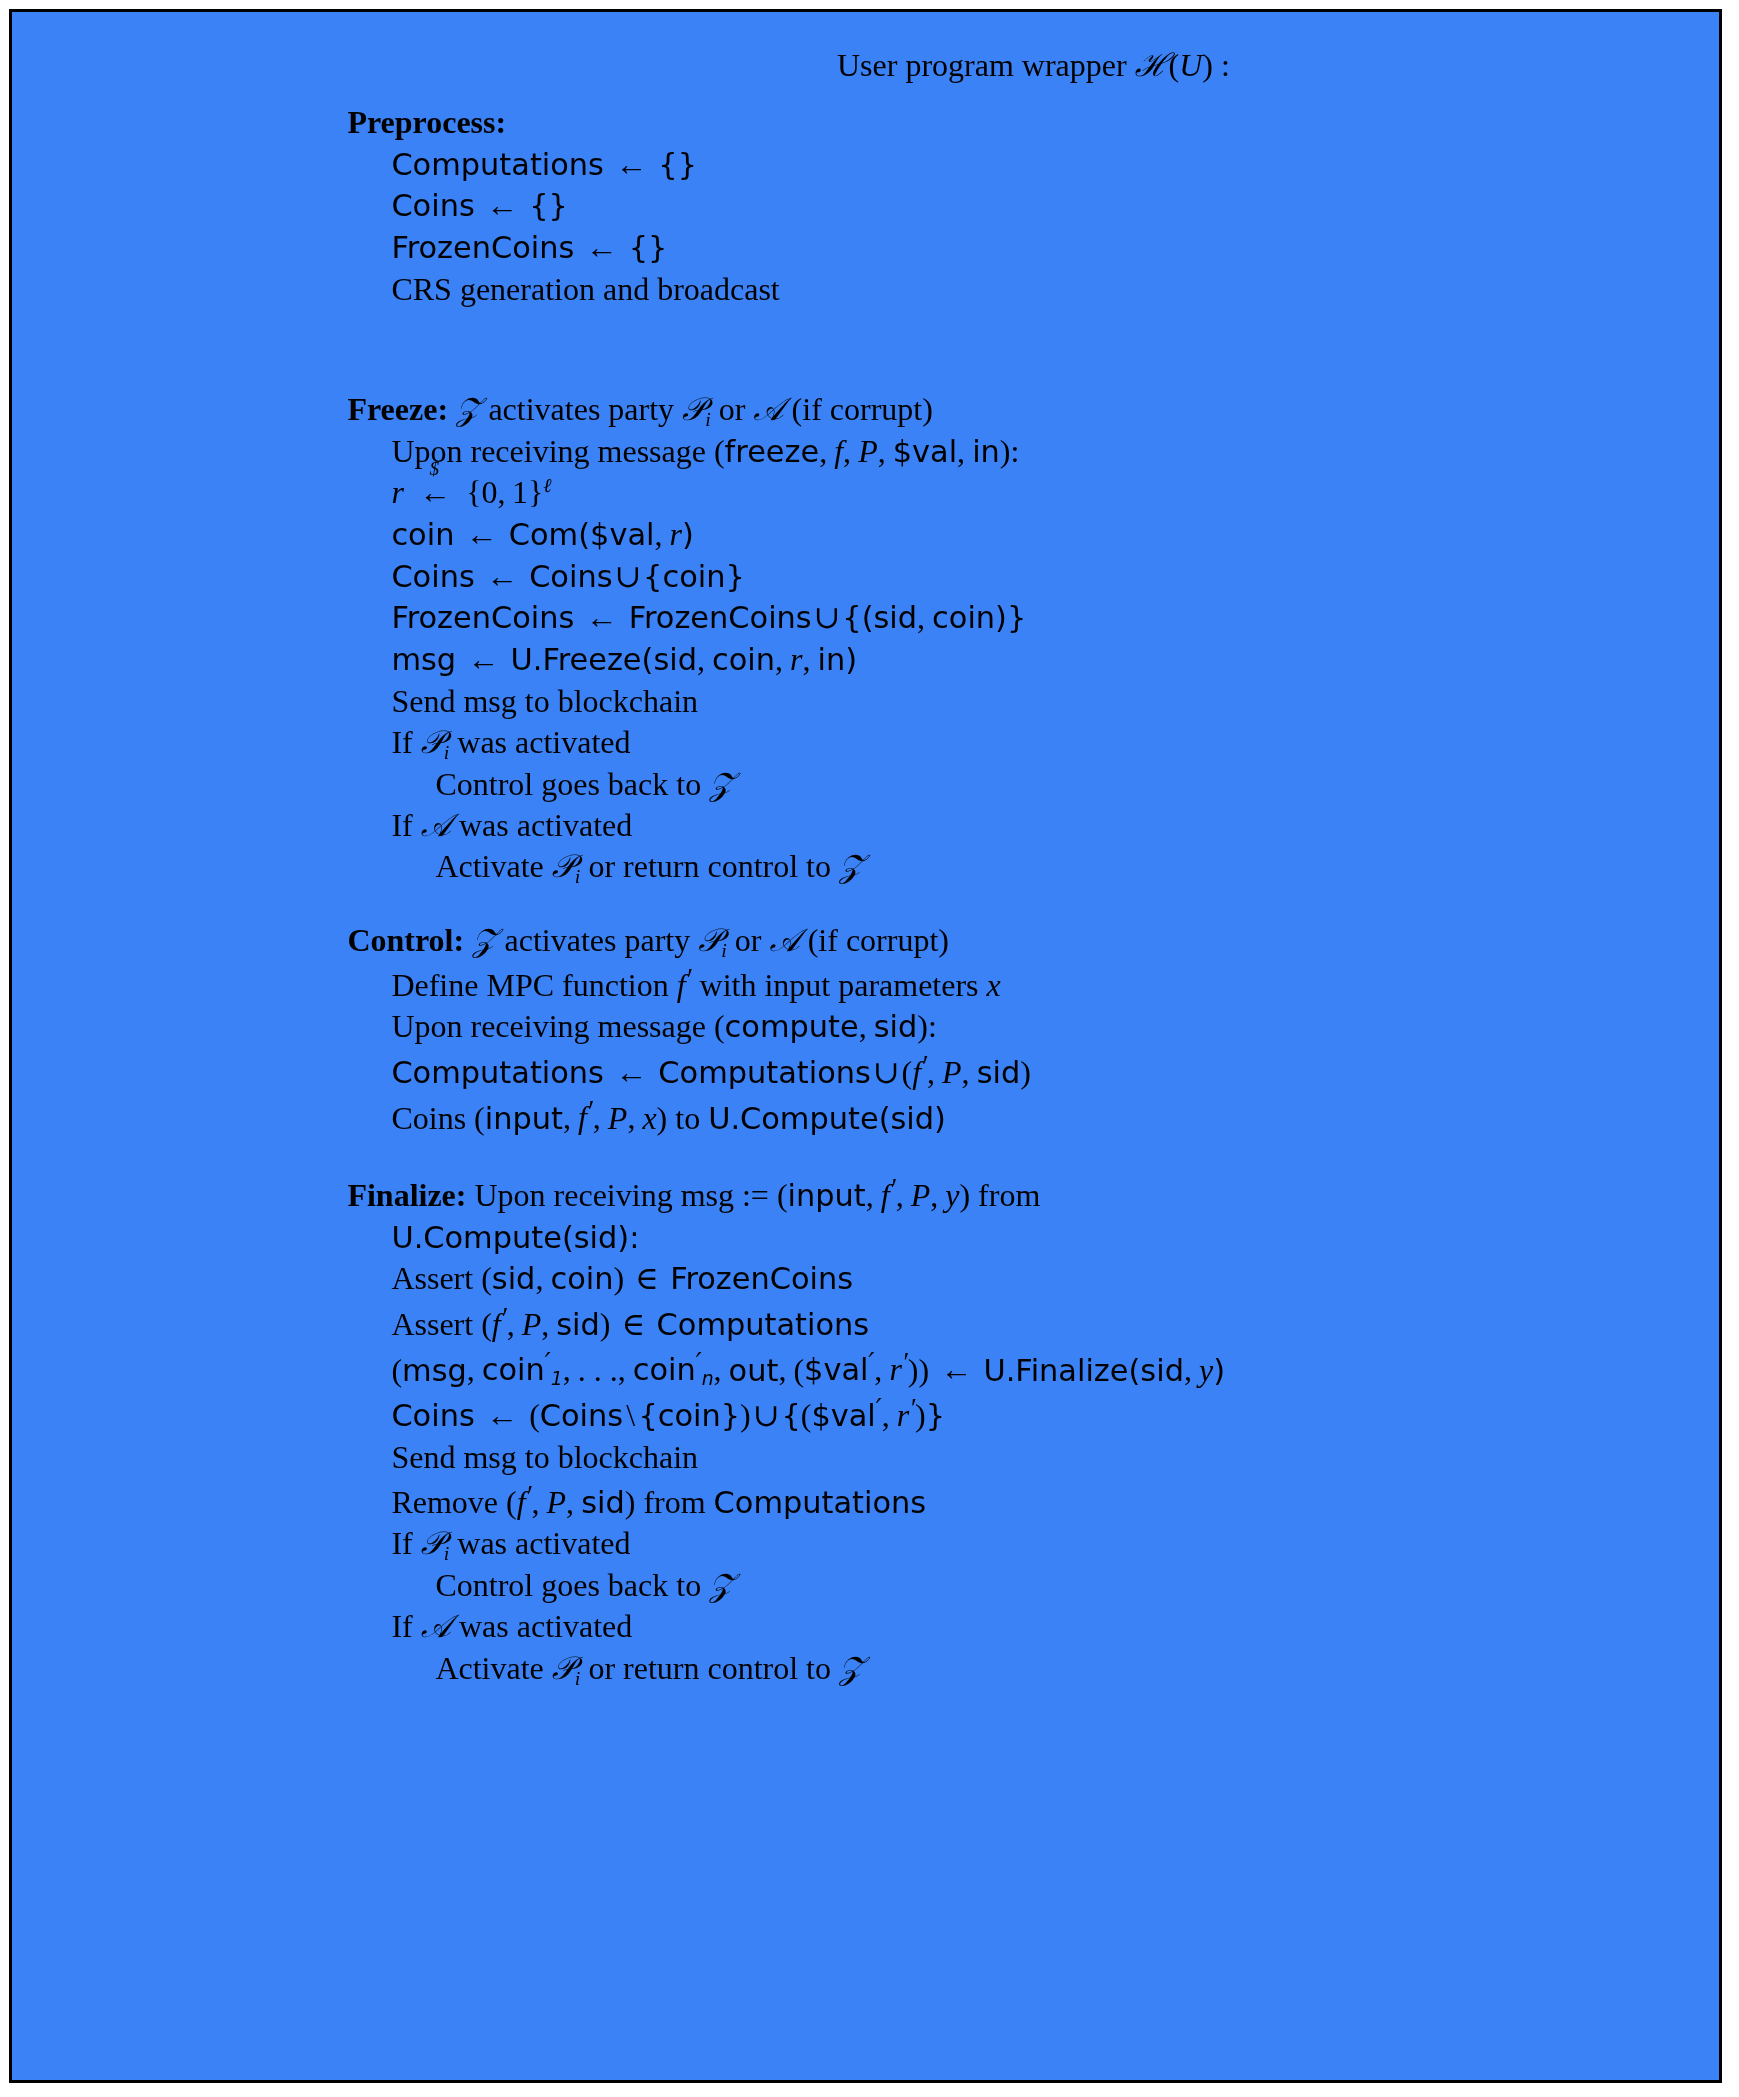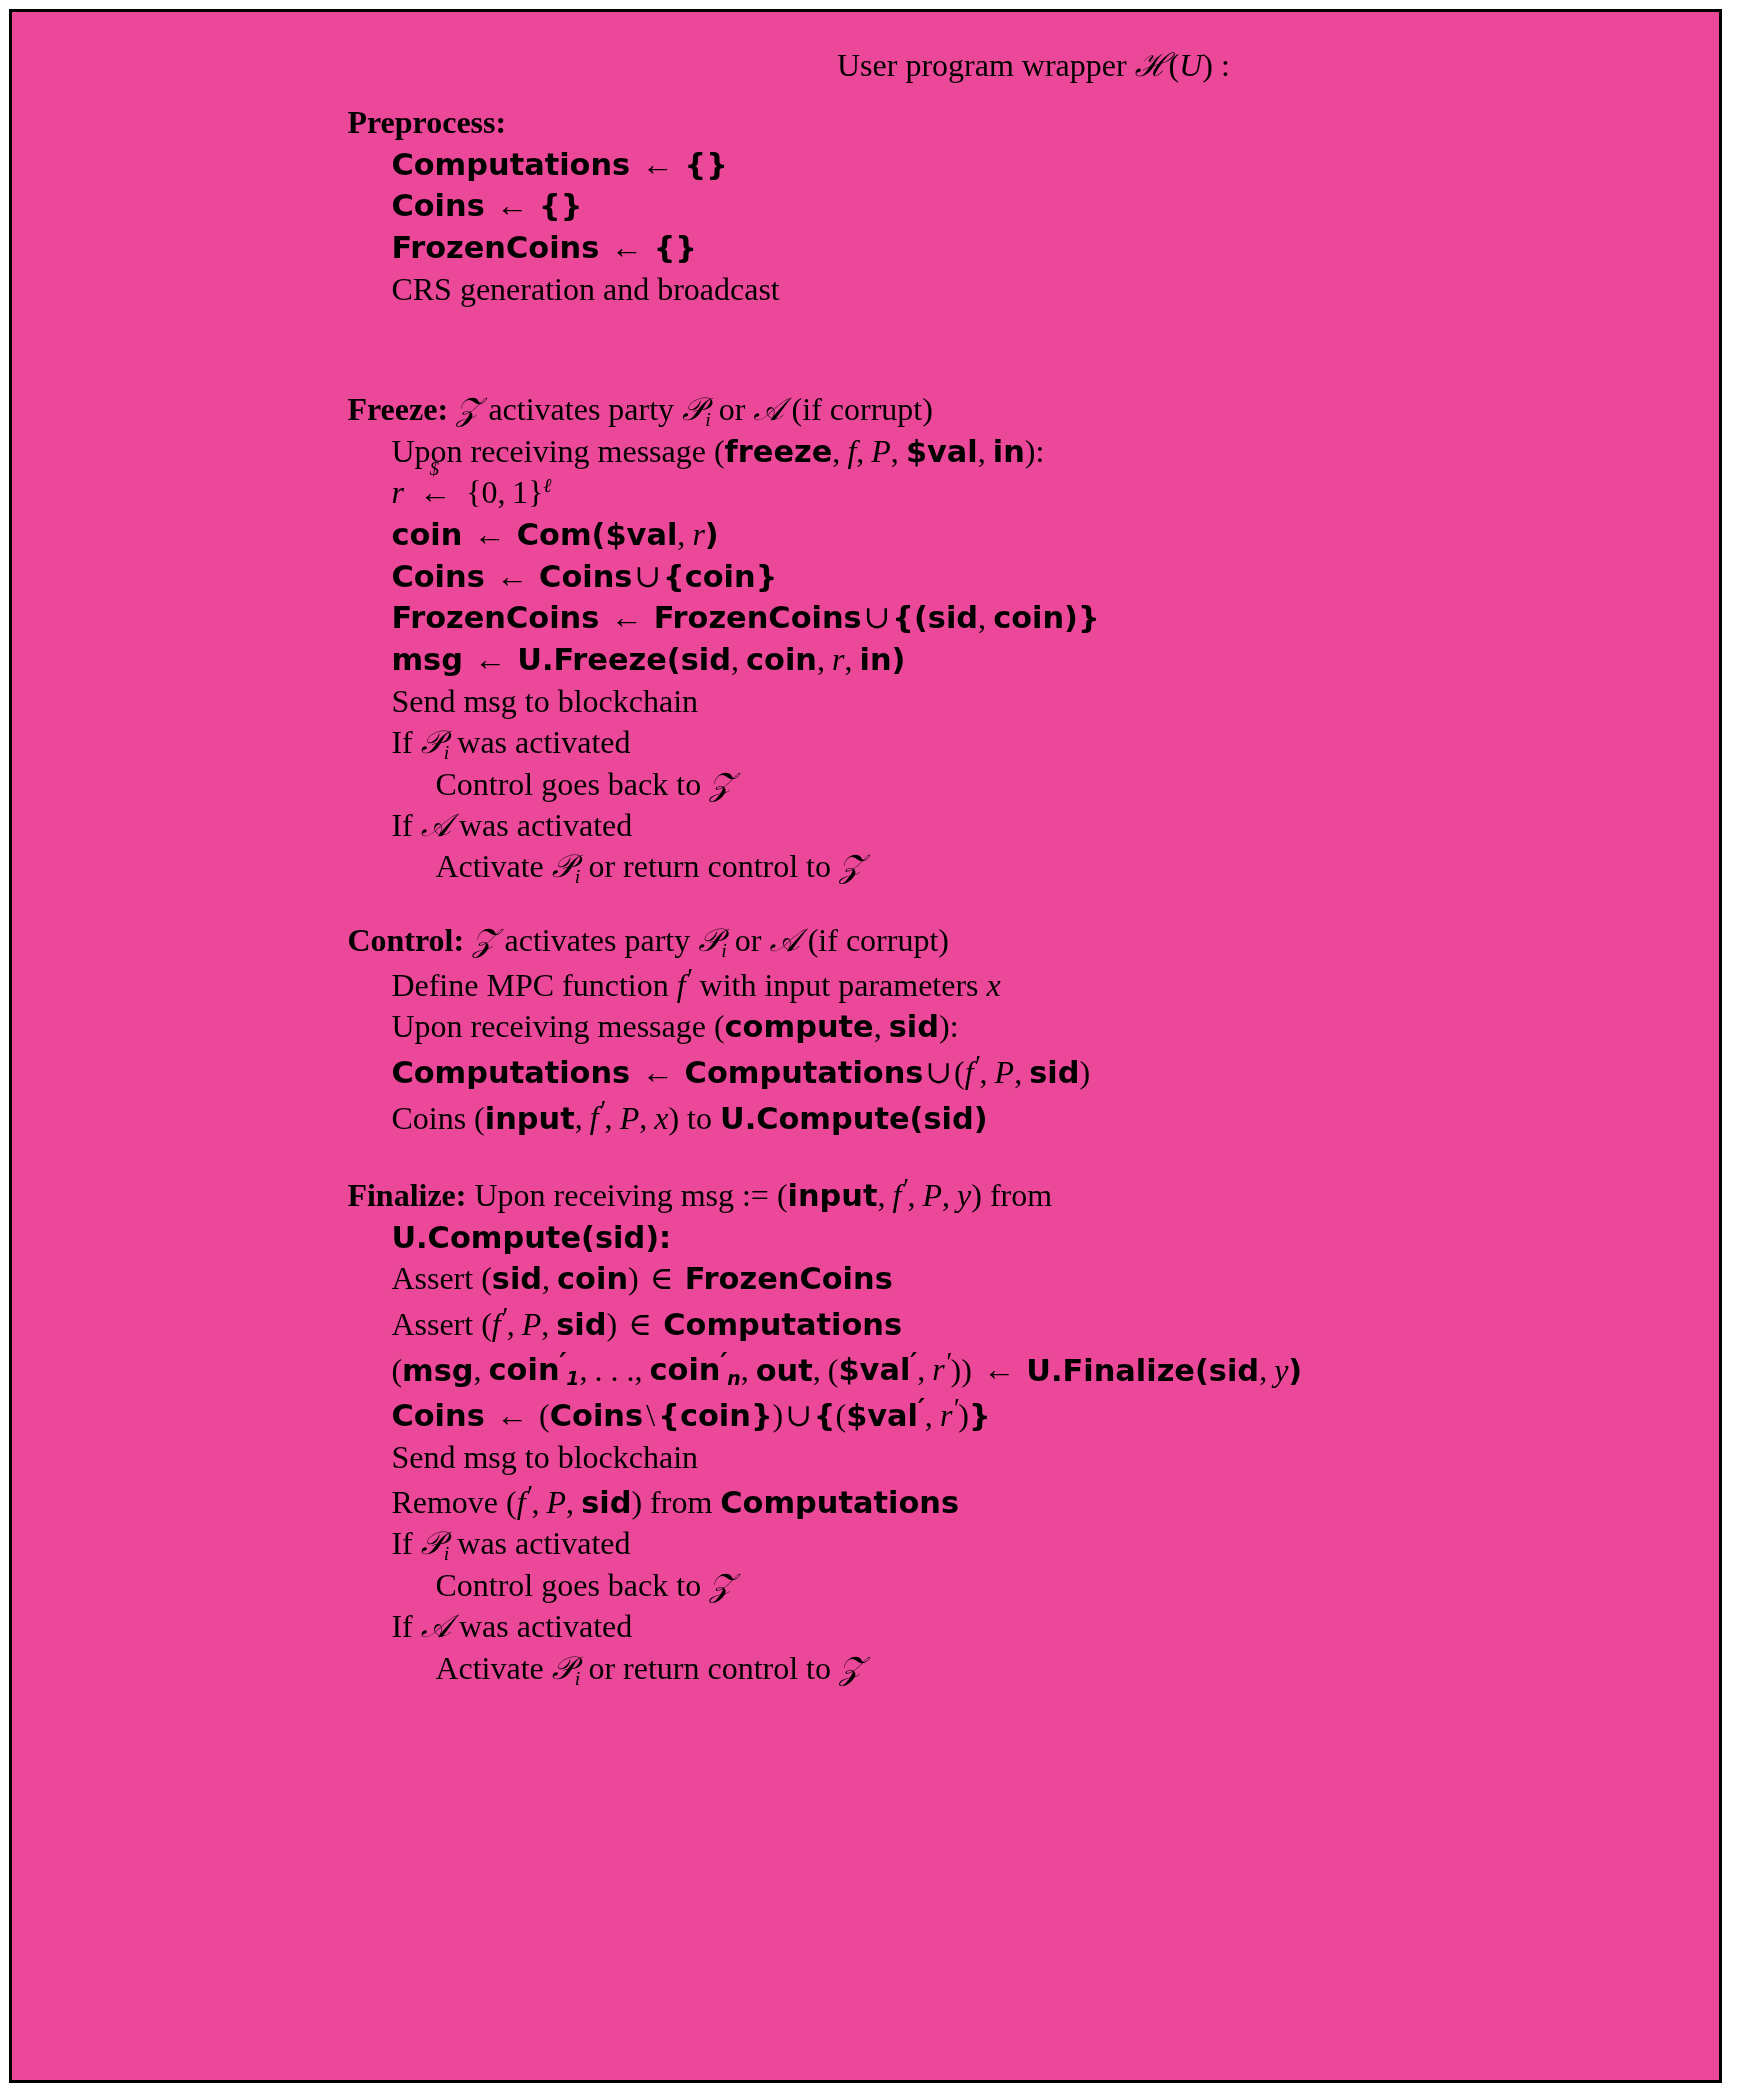--- a/index.html
+++ b/index.html
@@ -17,21 +17,21 @@
 
   
   #figure-frame {
     position: absolute;
     left: 9.4px;
     top: 9px;
     width: 1713px;
     height: 2074px;
     border: 3.7px solid #000000;
     box-sizing: border-box;
-    background: #ec4899;
+    background: #3b82f6;
     overflow: hidden;
   }
 
   #algorithm-body {
     position: absolute;
     left: 335px;
     top: 26px;
     width: 1341px;
     font-size: 32px;
     line-height: 1.0;
@@ -58,21 +58,21 @@
   }
   .hdr { font-weight: bold; margin-top: 28px; }
 
   .ind1 { padding-left: 44px; }
   .ind2 { padding-left: 88px; }
 
   
   .mi      { font-style: italic; }
   .cal     { font-family: "DejaVu Serif", "Liberation Serif", serif; font-style: italic; }
   .rm      { font-style: normal; }
-  .sans    { font-family: "DejaVu Sans", "Liberation Sans", sans-serif; font-style: normal; font-size: 0.95em; font-weight: bold; }
+  .sans    { font-family: "DejaVu Sans", "Liberation Sans", sans-serif; font-style: normal; font-size: 0.95em; }
   .op      { font-style: normal; padding: 0 0.10em; }
   .opn     { font-style: normal; padding: 0 0.06em; }
   .comma   { font-style: normal; padding-right: 0.22em; }
 
   sub.msub {
     font-size: 0.62em;
     font-style: italic;
     vertical-align: -0.28em;
     line-height: 0;
   }

